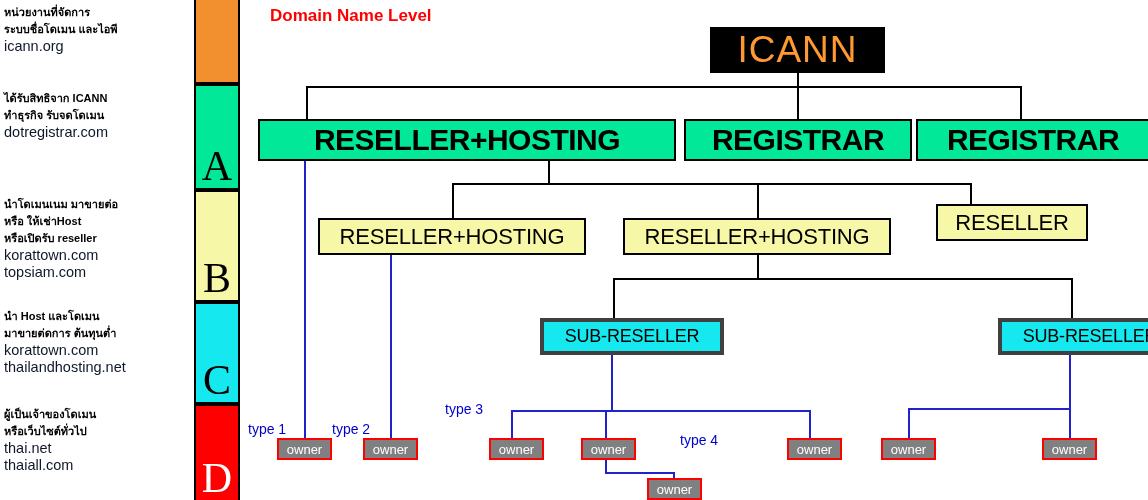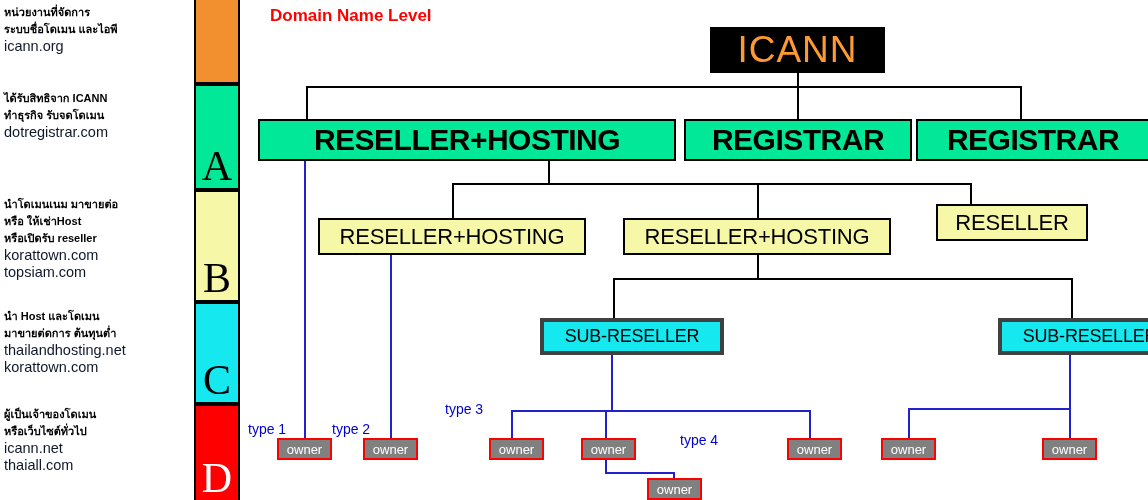--- a/index.html
+++ b/index.html
@@ -107,28 +107,28 @@
       <div class="sb-thai">นำโดเมนเนม มาขายต่อ</div>
       <div class="sb-thai">หรือ ให้เช่าHost</div>
       <div class="sb-thai">หรือเปิดรับ reseller</div>
       <div class="sb-dom">korattown.com</div>
       <div class="sb-dom">topsiam.com</div>
     </div>
 
     <div class="sb-block" style="top:308px">
       <div class="sb-thai">นำ Host และโดเมน</div>
       <div class="sb-thai">มาขายต่ดการ ต้นทุนต่ำ</div>
+      <div class="sb-dom">korattown.com</div>
       <div class="sb-dom">thailandhosting.net</div>
-      <div class="sb-dom">korattown.com</div>
     </div>
 
     <div class="sb-block" style="top:406px">
       <div class="sb-thai">ผู้เป็นเจ้าของโดเมน</div>
       <div class="sb-thai">หรือเว็บไซต์ทั่วไป</div>
-      <div class="sb-dom">icann.net</div>
+      <div class="sb-dom">thai.net</div>
       <div class="sb-dom">thaiall.com</div>
     </div>
   </div>
 
   <div class="legend">
     <div class="legseg" style="top:-2px;height:86px;background:#f29030">
       <span style="color:#000000"></span>
     </div>
     <div class="legseg" style="top:84px;height:106px;background:#00e898">
       <span style="color:#000000">A</span>

